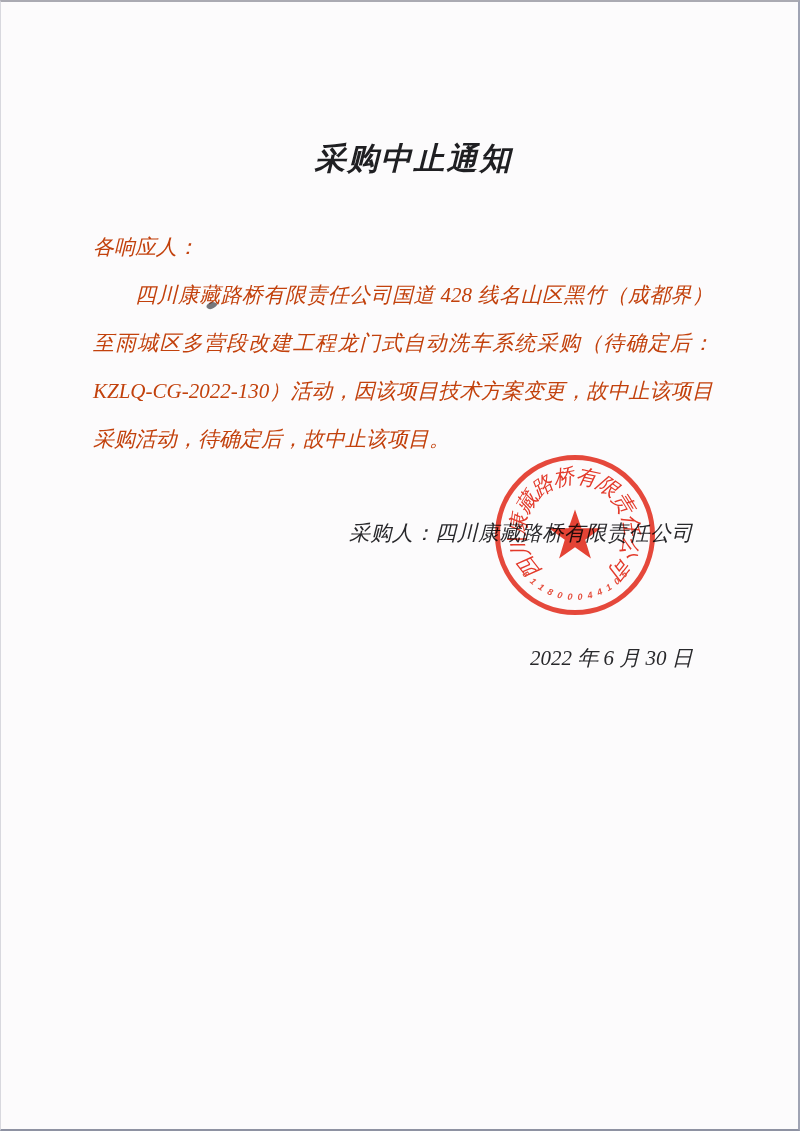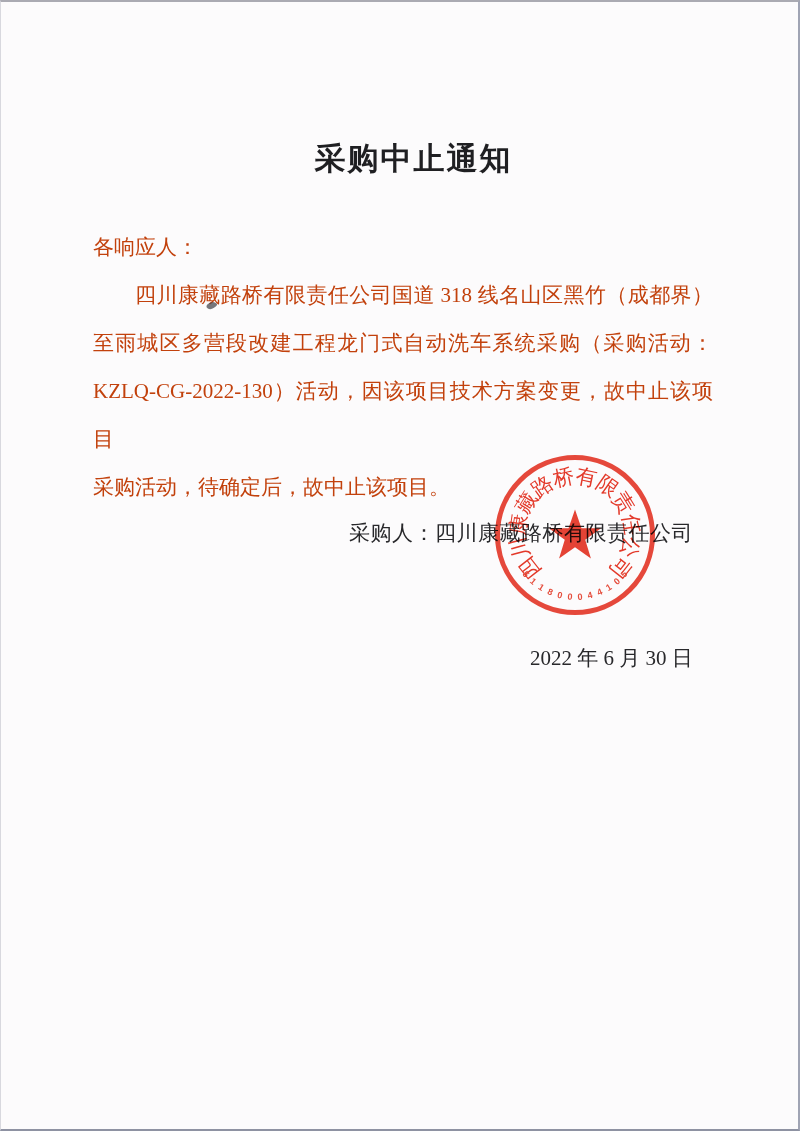--- a/index.html
+++ b/index.html
@@ -13,20 +13,21 @@
     height: 1131px;
     background: #fcfbfc;
     overflow: hidden;
     font-family: "Liberation Serif", "DejaVu Serif", serif;
     color: #2b2b2e;
     border-top: 2px solid #aaaab2;
     border-right: 2px solid #a0a4b4;
     border-bottom: 2px solid #8e92a2;
     border-left: 1px solid #d8d8de;
     box-sizing: border-box;
+    font-style: italic;
   }
   .doc-title {
     position: absolute;
     top: 136px;
     left: 0;
     width: 100%;
     text-align: center;
     font-size: 31px;
     font-weight: bold;
     letter-spacing: 2px;
@@ -130,22 +131,22 @@
 </style>
 </head>
 <body>
 
 <div class="page">
 
   <div class="doc-title">采购中止通知</div>
 
   <div class="body-text">
     <div class="para-line">各响应人：</div>
-    <div class="para-line fill indent">四川康藏路桥有限责任公司国道 318 线名山区黑竹（成都界）</div>
-    <div class="para-line fill">至雨城区多营段改建工程龙门式自动洗车系统采购（采购活动：</div>
+    <div class="para-line fill indent">四川康藏路桥有限责任公司国道 428 线名山区黑竹（成都界）</div>
+    <div class="para-line fill">至雨城区多营段改建工程龙门式自动洗车系统采购（待确定后：</div>
     <div class="para-line fill">KZLQ-CG-2022-130）活动，因该项目技术方案变更，故中止该项目</div>
     <div class="para-line">采购活动，待确定后，故中止该项目。</div>
   </div>
 
   <div class="purchaser-line">采购人：四川康藏路桥有限责任公司</div>
 
   <div class="date-line">2022 年 6 月 30 日</div>
 
   <div class="seal">
     <div class="seal-ring"></div>

